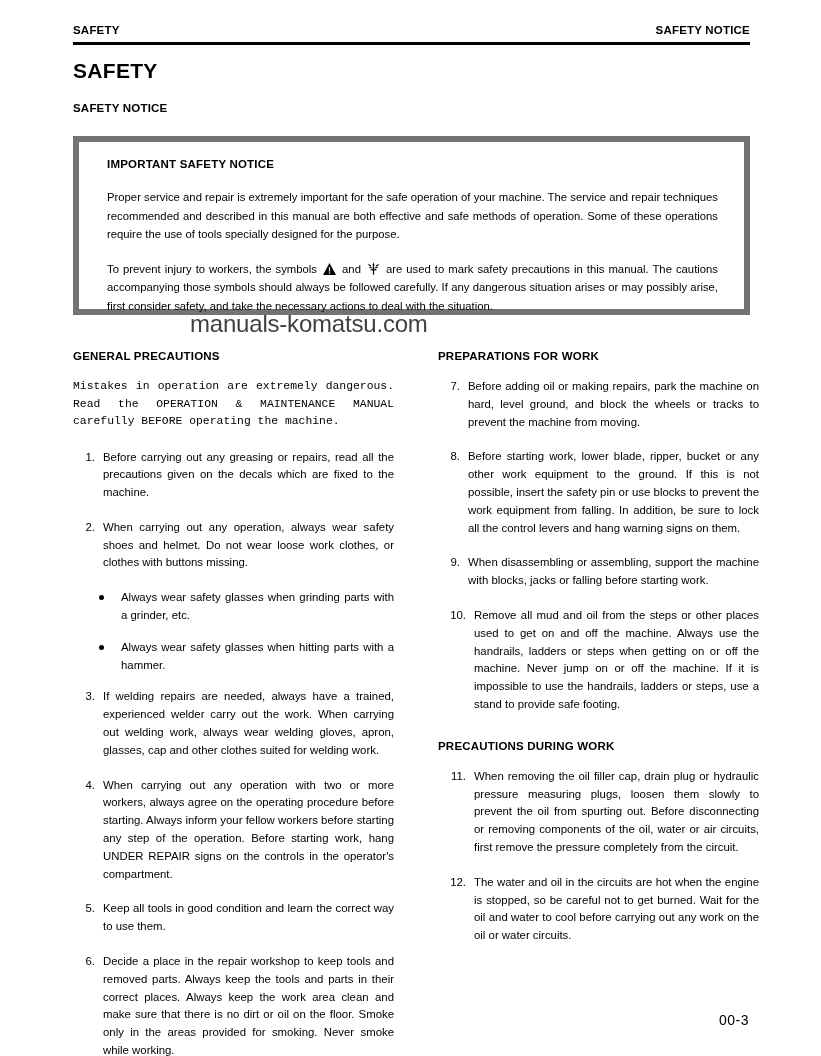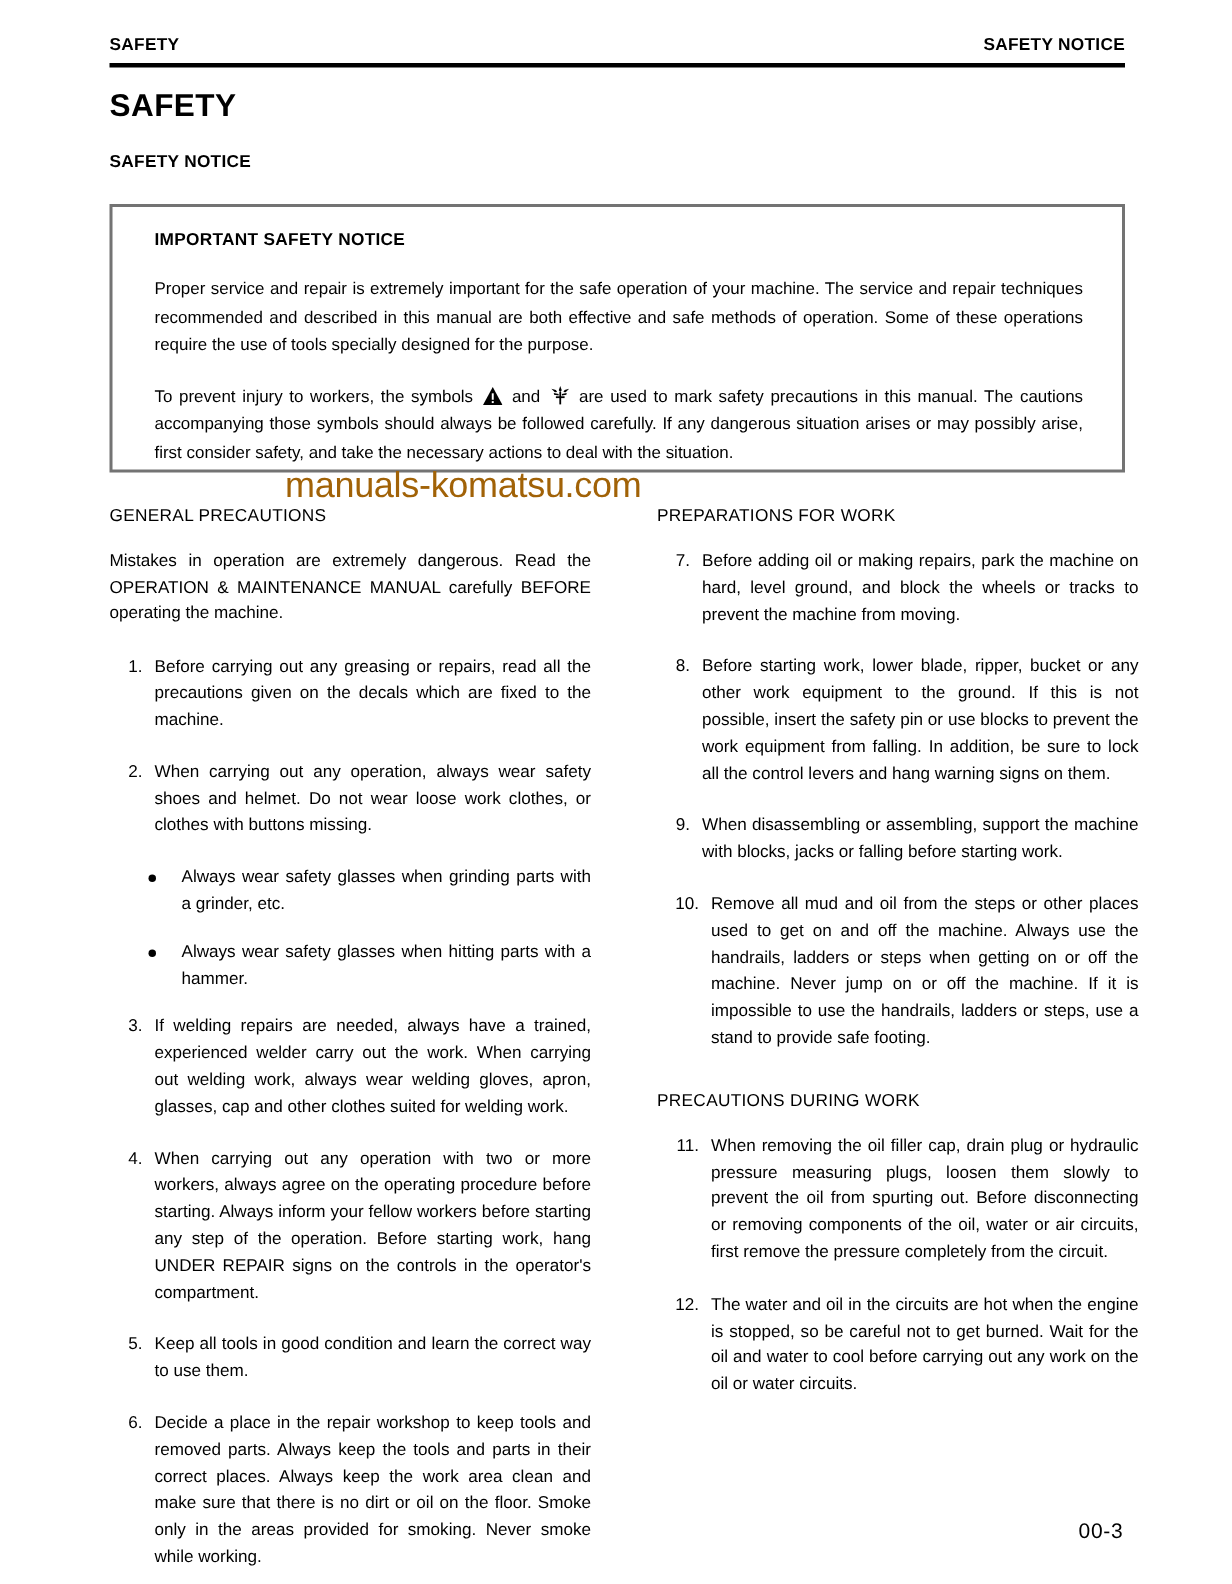--- a/index.html
+++ b/index.html
@@ -66,21 +66,21 @@
     letter-spacing: 0.2px;
   }
 
   
   .notice-box {
     position: absolute;
     left: 73px;
     top: 136px;
     width: 677px;
     height: 179px;
-    border: 2px solid #737373;
+    border: 6px solid #737373;
     box-sizing: border-box;
   }
   .notice-inner {
     padding: 16px 26px 0 28px;
   }
   .notice-heading {
     font-size: 11.5px;
     font-weight: bold;
     letter-spacing: 0.2px;
     margin: 0 0 18px 0;
@@ -102,46 +102,47 @@
   .sym svg { display: block; }
 
   
   .watermark {
     position: absolute;
     left: 190px;
     top: 310px;
     font-size: 24px;
     font-family: "Liberation Sans", sans-serif;
     letter-spacing: -0.2px;
-    color: #a16207;
+    color: #404040;
     white-space: nowrap;
   }
 
   
   .col {
     position: absolute;
     top: 338px;
     width: 321px;
   }
   .col-left  { left: 73px; }
   .col-right { left: 438px; }
 
   .col-heading {
     font-size: 11.5px;
-    font-weight: normal;
+    font-weight: bold;
     letter-spacing: 0.2px;
-    margin: 0 0 16px 0;
+    margin: 12px 0 16px 0;
   }
   .col-heading.spaced-above { margin-top: 26px; }
 
   .lead-para {
     font-size: 11.4px;
     line-height: 17.5px;
     text-align: justify;
     margin: 0 0 18px 0;
+    font-family: Liberation Mono, monospace;
   }
 
   
   .item {
     position: relative;
     padding-left: 30px;
     margin-bottom: 17px;
     font-size: 11.4px;
     line-height: 17.8px;
     text-align: justify;

